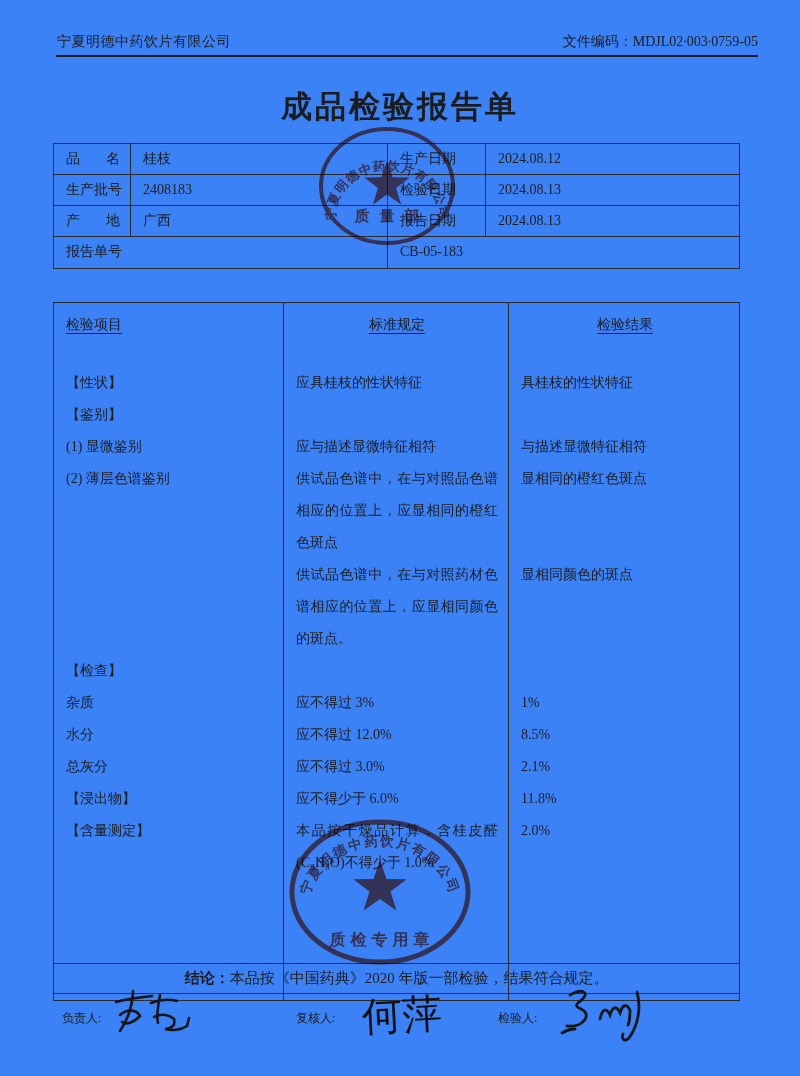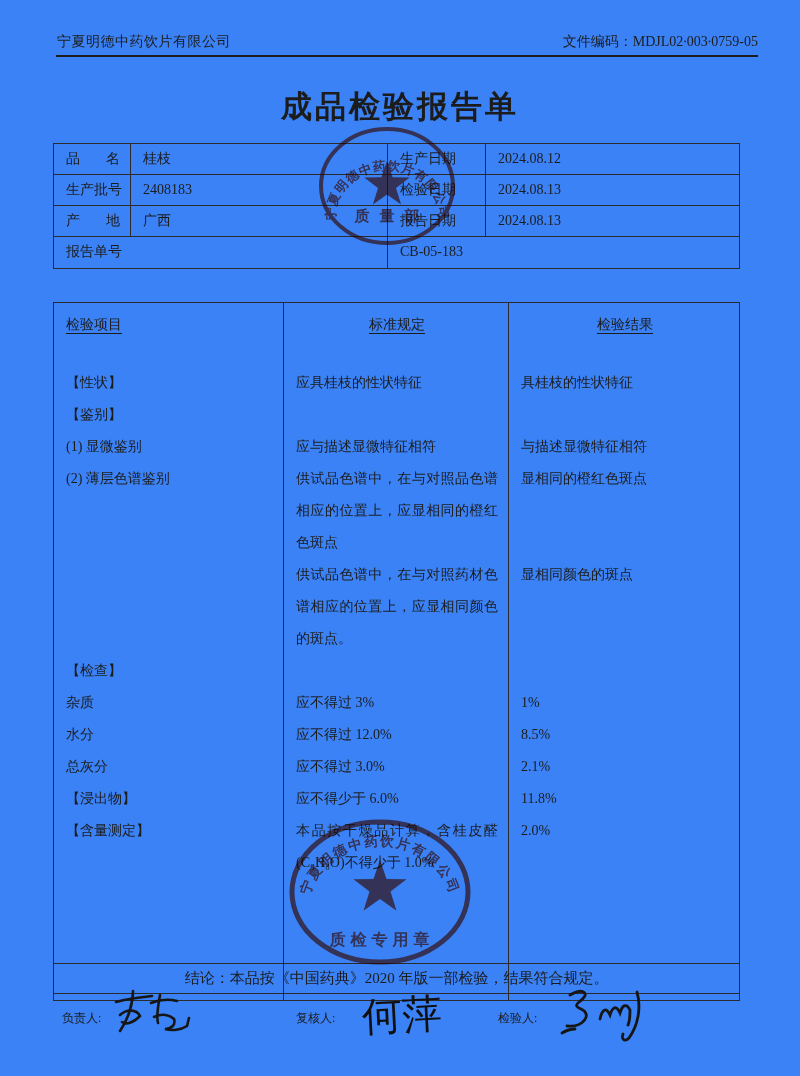--- a/index.html
+++ b/index.html
@@ -49,21 +49,21 @@
   .h32 { height:32px; } .h64 { height:64px; } .h192 { height:192px; }
   .mt-row .ln { line-height:32px; white-space:nowrap; overflow:hidden; }
   .para { line-height:32px; height:96px; text-align:justify; overflow:hidden; }
   .res-block { height:96px; line-height:32px; }
   .jline { line-height:32px; text-align:justify; text-align-last:justify; }
   
   .conclusion {
     position:absolute; left:53px; top:963px; width:687px; height:31px;
     border:1px solid #2b2b2b; text-align:center; line-height:29px; font-size:15px;
   }
-  .conclusion b { font-weight:normal; }
+  .conclusion b { font-weight:bold; }
   
   .sig-label { position:absolute; font-size:12px; }
   .sig-svg   { position:absolute; }
   
   .stamp { position:absolute; mix-blend-mode:multiply; opacity:.85; }
   .stamp text { font-family:"Liberation Serif", serif; font-weight:bold; }
 </style>
 </head>
 <body>
 

